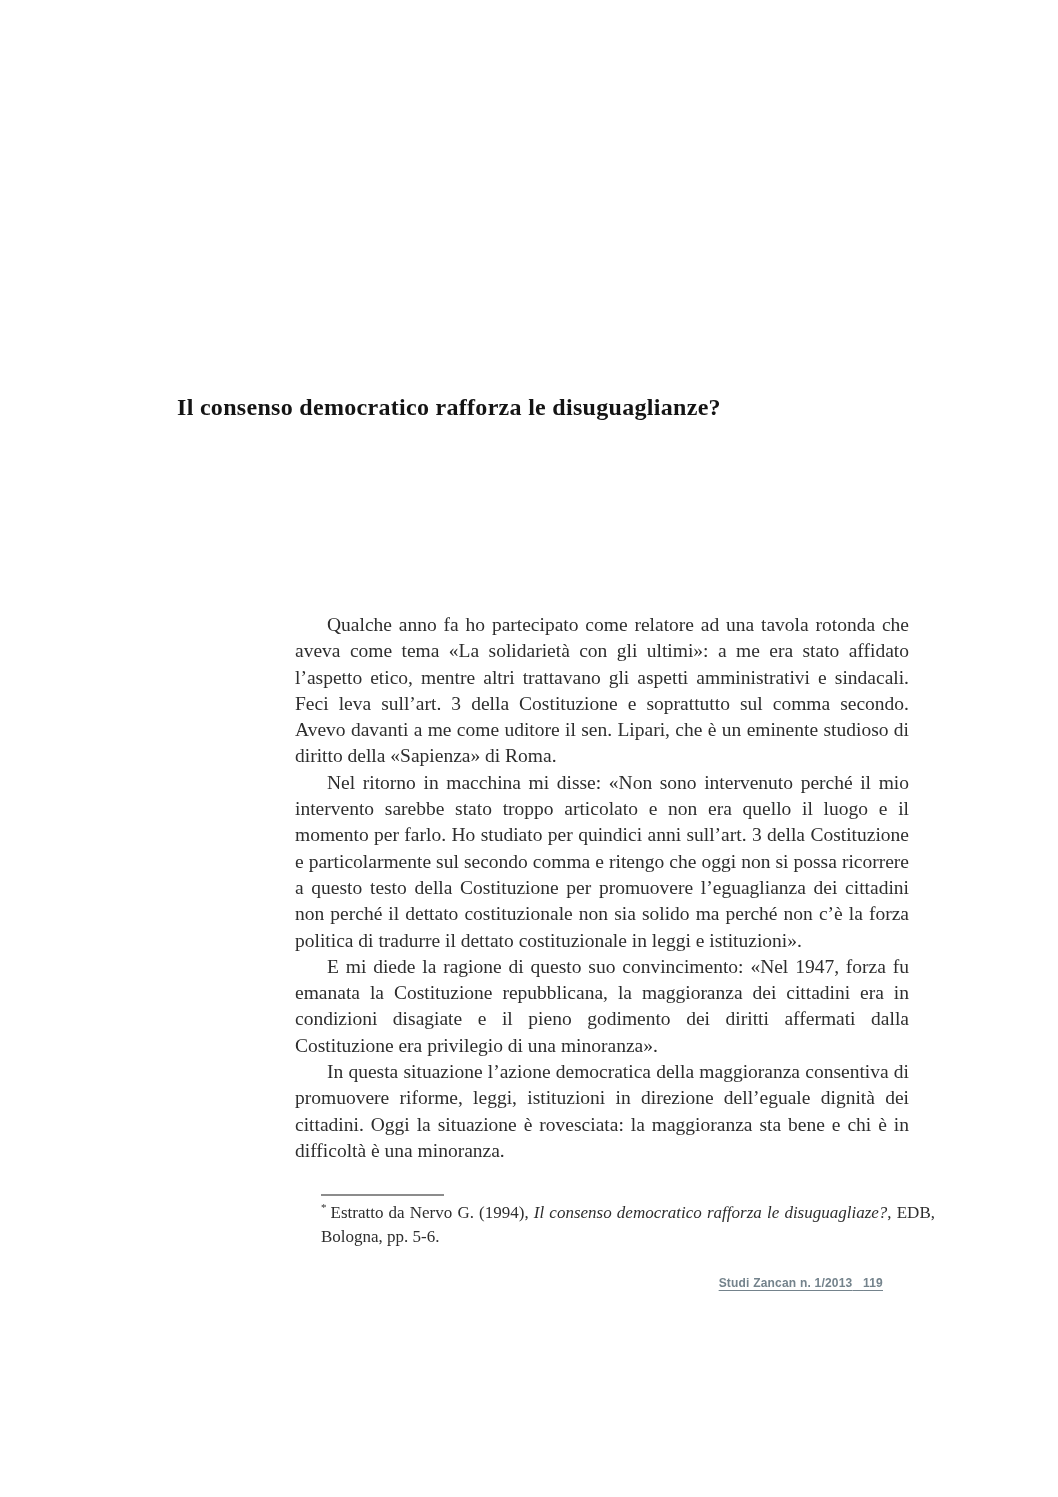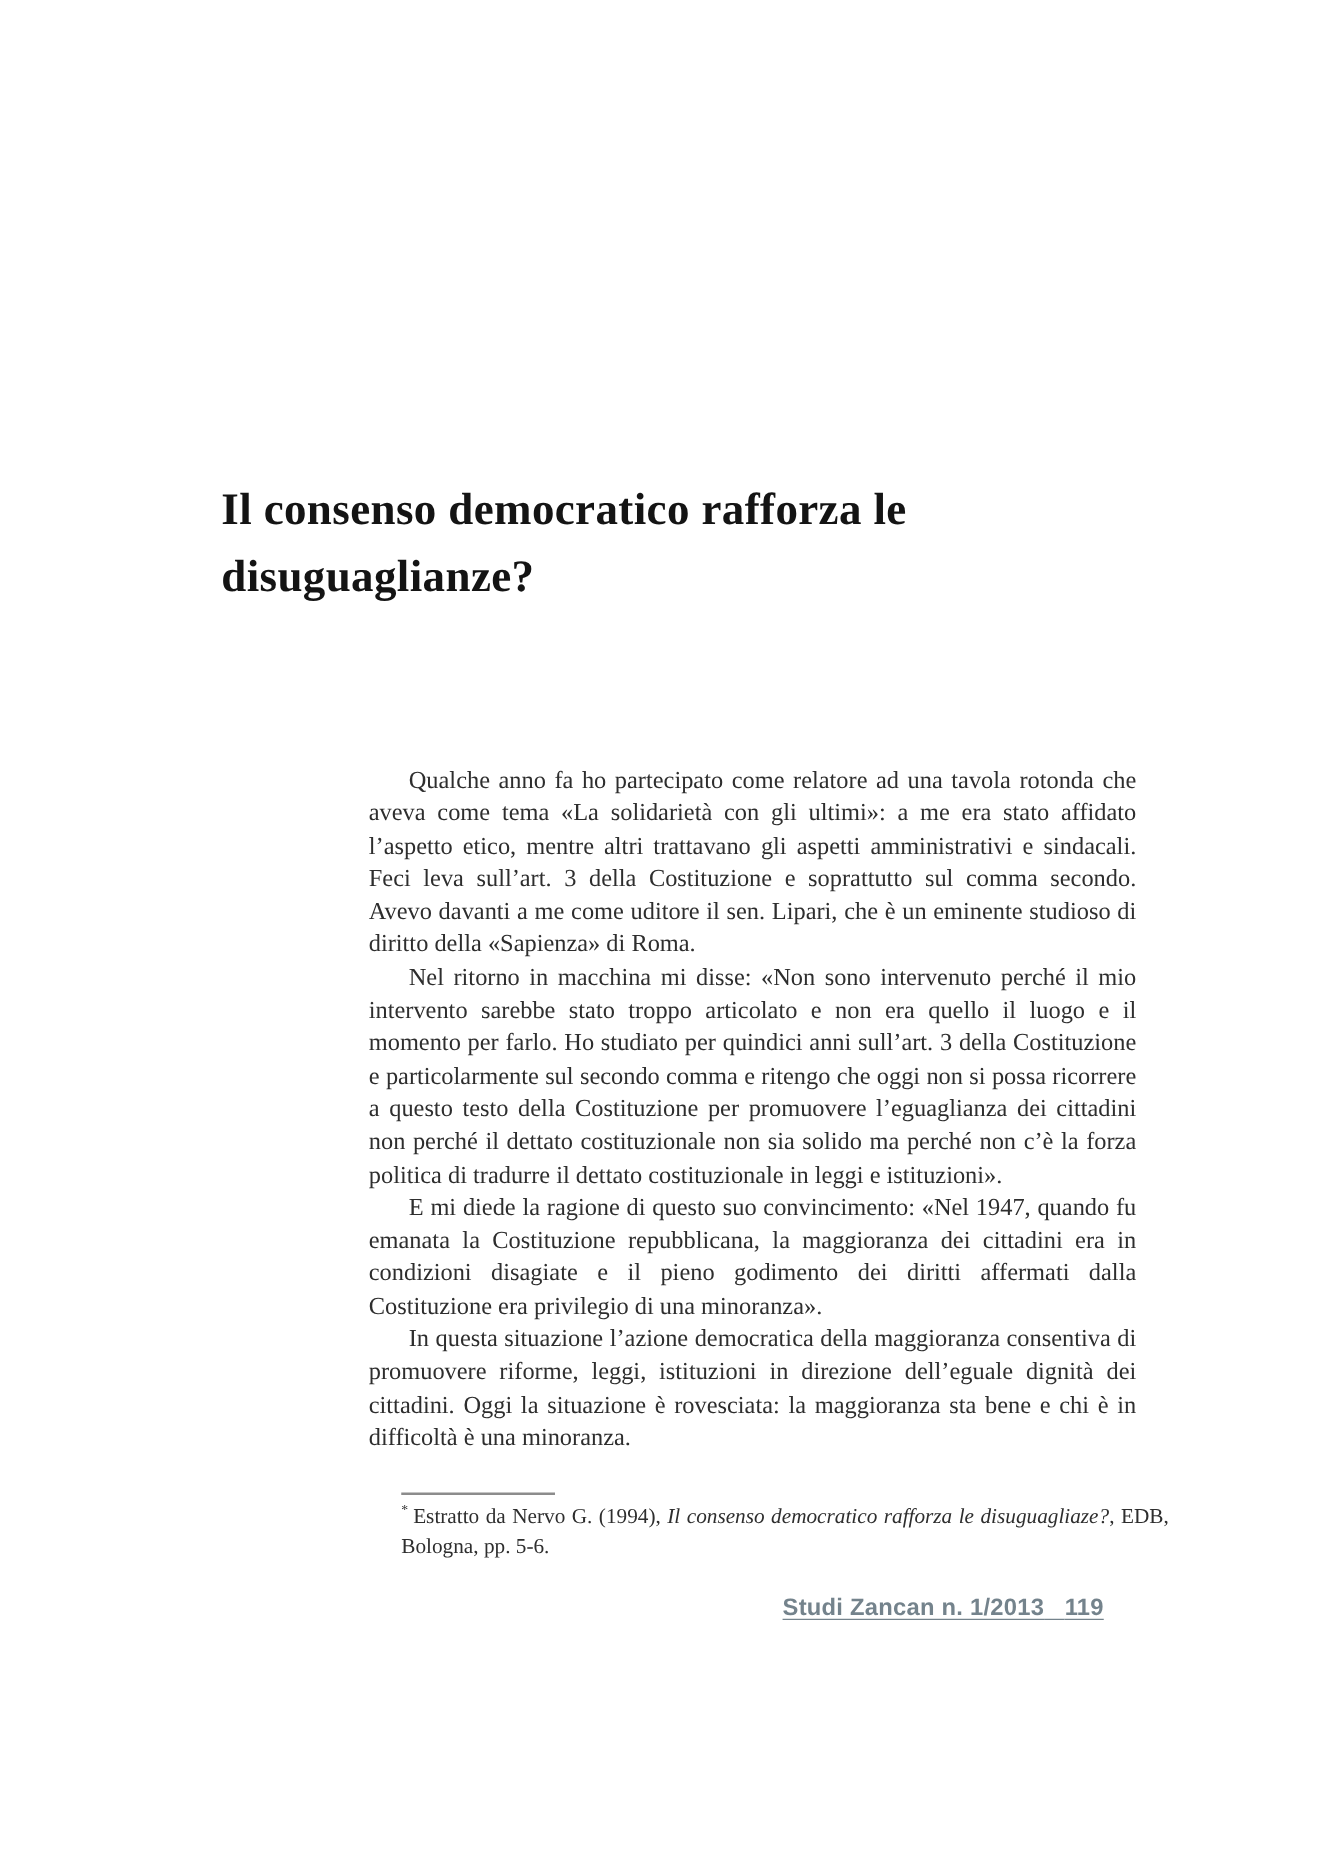--- a/index.html
+++ b/index.html
@@ -32,21 +32,21 @@
   .sphere{
     width:21px;height:21px;border-radius:50%;
     background:radial-gradient(circle at 42% 58%, #eef1f2 0%, #c2cbcf 22%, #8b979d 48%, #5a666d 75%, #434e54 100%);
     box-shadow:inset 0 0 1px #394247;
     flex:0 0 auto;
   }
 
   
   .article-title{
     position:absolute;left:177px;top:380px;width:700px;
-    font-size:36px;line-height:54px;font-weight:bold;
+    font-size:24px;line-height:54px;font-weight:bold;
     color:var(--title-color);
     letter-spacing:0.3px;
   }
 
   
   .article-body{
     position:absolute;left:295px;top:612px;width:614px;
     font-size:19.5px;line-height:26.3px;
     text-align:justify;
   }
@@ -67,41 +67,41 @@
   .footnote-marker{
     font-size:11px;vertical-align:super;line-height:0;margin-right:4px;
   }
   .footnote .italic{font-style:italic;}
 
   
   .page-footer{
     position:absolute;left:170px;top:1276px;width:713px;
     text-align:right;
     font-family:"Liberation Sans","DejaVu Sans",sans-serif;
-    font-weight:bold;font-size:19px;letter-spacing:0.2px;
+    font-weight:bold;font-size:12px;letter-spacing:0.2px;
     color:var(--accent-grey);
   }
   .page-footer .underlined{
     text-decoration:underline;
     text-underline-offset:3px;
     white-space:pre;
   }
 </style>
 </head>
 <body>
 
 <div class="page">
 
 
   <h1 class="article-title" style="margin:0;">Il consenso democratico rafforza le disuguaglianze?</h1>
 
   <div class="article-body">
     <p>Qualche anno fa ho partecipato come relatore ad una tavola rotonda che aveva come tema «La solidarietà con gli ultimi»: a me era stato affidato l’aspetto etico, mentre altri trattavano gli aspetti amministrativi e sindacali. Feci leva sull’art. 3 della Costituzione e soprattutto sul comma secondo. Avevo davanti a me come uditore il sen. Lipari, che è un eminente studioso di diritto della «Sapienza» di Roma.</p>
     <p>Nel ritorno in macchina mi disse: «Non sono intervenuto perché il mio intervento sarebbe stato troppo articolato e non era quello il luogo e il momento per farlo. Ho studiato per quindici anni sull’art. 3 della Costituzione e particolarmente sul secondo comma e ritengo che oggi non si possa ricorrere a questo testo della Costituzione per promuovere l’eguaglianza dei cittadini non perché il dettato costituzionale non sia solido ma perché non c’è la forza politica di tradurre il dettato costituzionale in leggi e istituzioni».</p>
-    <p>E mi diede la ragione di questo suo convincimento: «Nel 1947, quando fu emanata la Costituzione repubblicana, la maggioranza dei cittadini era in condizioni disagiate e il pieno godimento dei diritti affermati dalla Costituzione era privilegio di una minoranza».</p>
+    <p>E mi diede la ragione di questo suo convincimento: «Nel 1947, forza fu emanata la Costituzione repubblicana, la maggioranza dei cittadini era in condizioni disagiate e il pieno godimento dei diritti affermati dalla Costituzione era privilegio di una minoranza».</p>
     <p>In questa situazione l’azione democratica della maggioranza consentiva di promuovere riforme, leggi, istituzioni in direzione dell’eguale dignità dei cittadini. Oggi la situazione è rovesciata: la maggioranza sta bene e chi è in difficoltà è una minoranza.</p>
   </div>
 
   <div class="footnote">
     <div class="footnote-separator"></div>
     <div>
       <span class="footnote-marker">*</span><span>Estratto da Nervo G. (1994), </span><span class="italic">Il consenso democratico rafforza le disuguagliaze?</span><span>, EDB, Bologna, pp. 5-6.</span>
     </div>
   </div>
 

